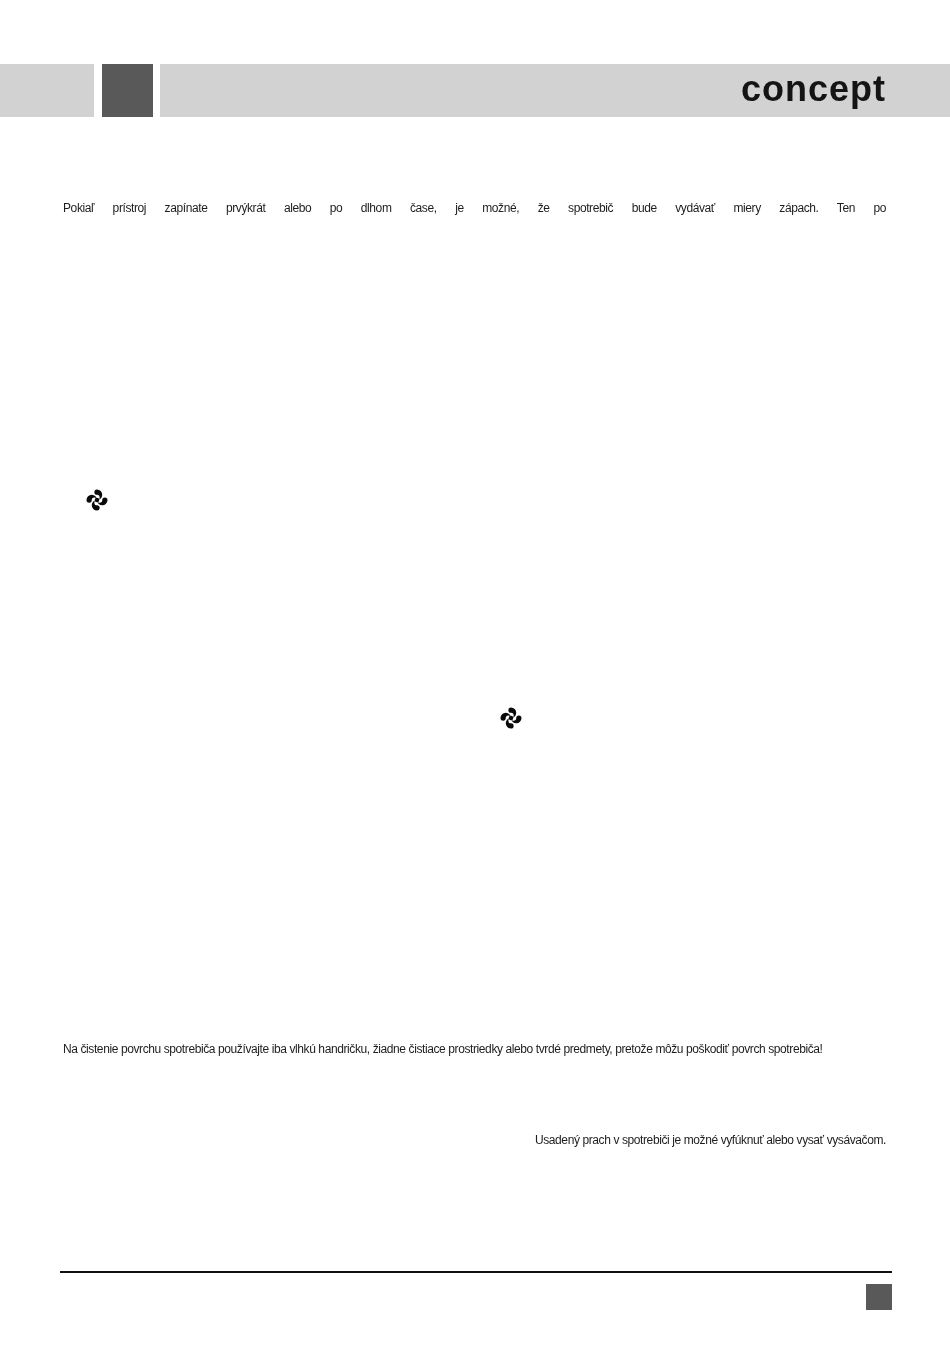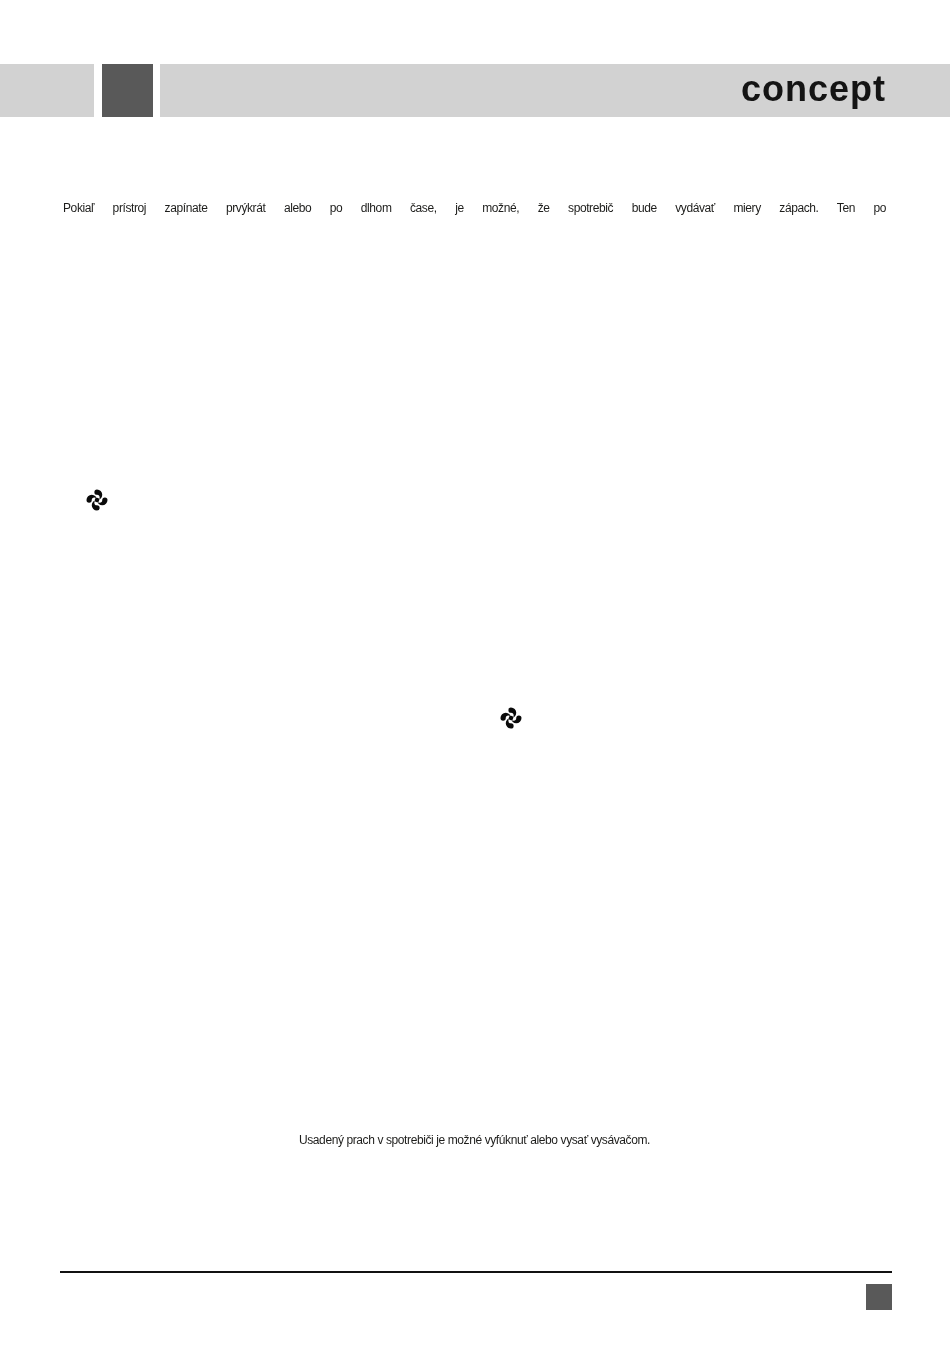--- a/index.html
+++ b/index.html
@@ -60,21 +60,21 @@
     top: 183px;
     text-align: justify;
     text-align-last: justify;
   }
   .para-cleaning {
     top: 1024px;
     text-align: justify;
   }
   .para-dust {
     top: 1115px;
-    text-align: center;
+    text-align: right;
   }
 
   
   .fan {
     position: absolute;
     width: 24px;
     height: 26px;
   }
   .fan-1 { left: 85px;  top: 487px; }
   .fan-2 { left: 499px; top: 705px; }
@@ -128,19 +128,20 @@
       <g fill="#0a0a0a">
         <circle r="3"></circle>
         <path d="M0 0 A7 7 0 0 0 0 -14 A3.5 3.5 0 0 0 0 -7 A3.5 3.5 0 0 1 0 0 Z"></path>
         <path transform="rotate(90)" d="M0 0 A7 7 0 0 0 0 -14 A3.5 3.5 0 0 0 0 -7 A3.5 3.5 0 0 1 0 0 Z"></path>
         <path transform="rotate(180)" d="M0 0 A7 7 0 0 0 0 -14 A3.5 3.5 0 0 0 0 -7 A3.5 3.5 0 0 1 0 0 Z"></path>
         <path transform="rotate(270)" d="M0 0 A7 7 0 0 0 0 -14 A3.5 3.5 0 0 0 0 -7 A3.5 3.5 0 0 1 0 0 Z"></path>
       </g>
     </svg>
   </span>
 
+  <p class="para para-cleaning">Na čistenie povrchu spotrebiča používajte iba vlhkú handričku, žiadne čistiace prostriedky alebo tvrdé predmety, pretože môžu poškodiť povrch spotrebiča!</p>
 
   <p class="para para-dust">Usadený prach v spotrebiči je možné vyfúknuť alebo vysať vysávačom.</p>
 
   <div class="footer-rule"></div>
   <div class="footer-marker"></div>
 
 </div>
 
 </body></html>

